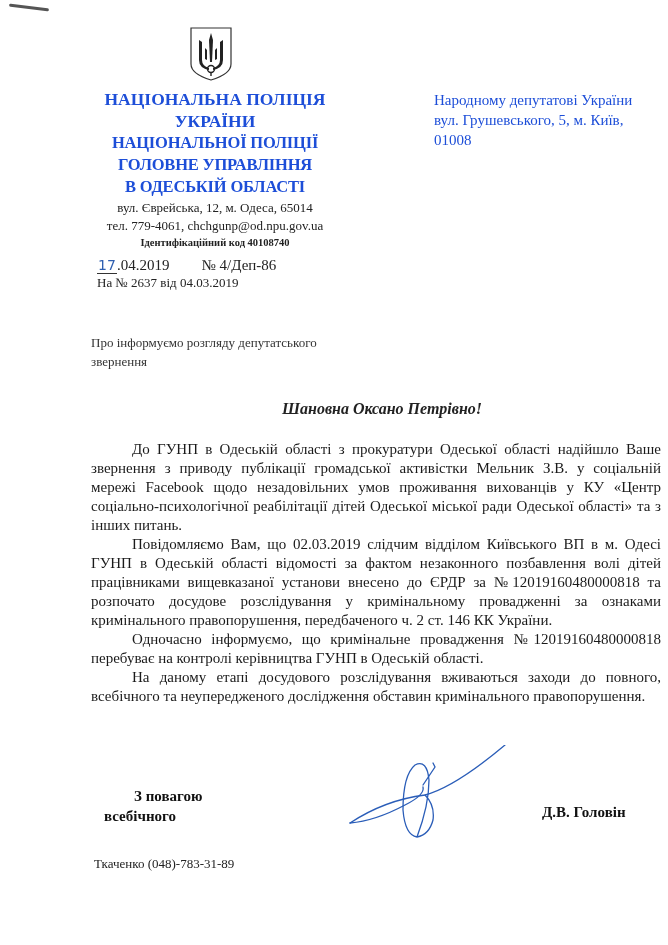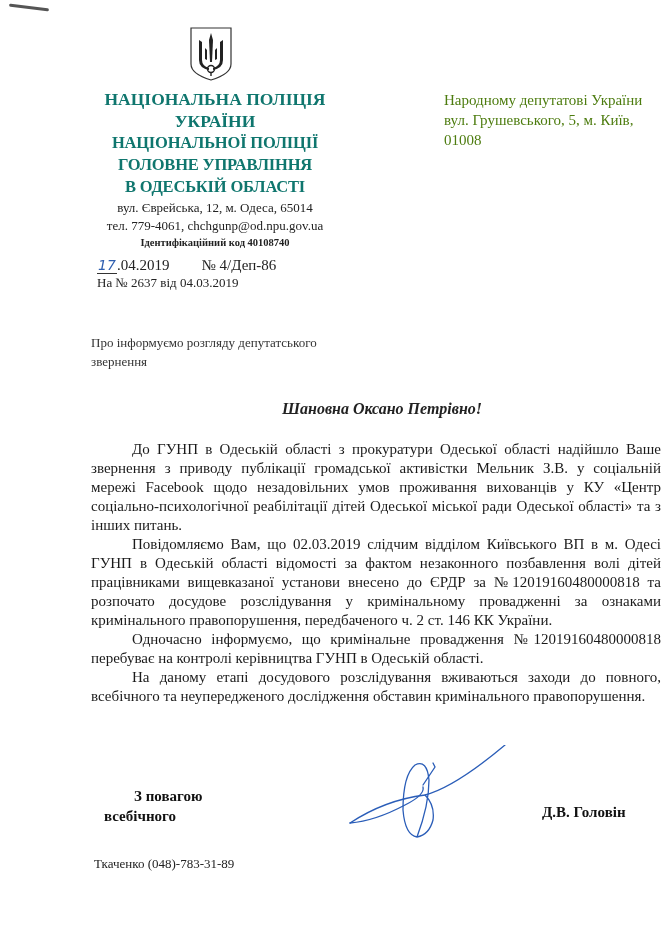--- a/index.html
+++ b/index.html
@@ -3,31 +3,31 @@
   <meta charset="utf-8">
   <style>
     html, body { margin: 0; padding: 0; }
     body {
       width: 668px; height: 945px; background: #ffffff; position: relative; overflow: hidden;
       font-family: "Liberation Serif", serif; color: #1a1a1a;
     }
     .abs { position: absolute; }
     .scan-mark { left: 9px; top: 6px; width: 40px; height: 3px; background: #555; transform: rotate(7deg); border-radius: 2px; }
     .coat { left: 189px; top: 26px; width: 44px; height: 56px; }
-    .org { left: 84px; top: 88px; width: 262px; text-align: center; font-weight: bold; color: #0f766e; }
+    .org { left: 84px; top: 88px; width: 262px; text-align: center; font-weight: bold; color: #1d4ed8; }
     .org .l1 { font-size: 17.5px; line-height: 22px; }
     .org .l2 { font-size: 17.5px; line-height: 22px; }
     .org .l3 { font-size: 16.5px; line-height: 22px; letter-spacing: -0.2px; }
     .addr { left: 84px; top: 199px; width: 262px; text-align: center; font-size: 13px; line-height: 17.5px; color: #222; }
     .idcode { font-weight: bold; font-size: 10.5px; }
     .date-line { left: 97px; top: 257px; font-size: 15px; color: #222; white-space: nowrap; }
-    .date-line .hand { font-family: "DejaVu Sans", sans-serif; color: #2f5fb0; font-style: italic; font-size: 14px; display: inline-block; width: 20px; border-bottom: 1px solid #333; text-align: center; }
+    .date-line .hand { font-family: "DejaVu Sans", sans-serif; color: #2f5fb0; font-size: 14px; display: inline-block; width: 20px; border-bottom: 1px solid #333; text-align: center; }
     .date-line .num { margin-left: 32px; }
     .ref-line { left: 97px; top: 275px; font-size: 13px; color: #222; }
-    .recipient { left: 444px; top: 90px; font-size: 15px; line-height: 20px; color: #4d7c0f; }
+    .recipient { left: 434px; top: 90px; font-size: 15px; line-height: 20px; color: #1d4ed8; }
     .recipient .name { font-weight: bold; }
     .subject { left: 91px; top: 333px; width: 250px; font-size: 13px; line-height: 19px; color: #333; }
     .greeting { left: 282px; top: 400px; font-size: 16px; font-weight: bold; font-style: italic; color: #222; }
     .body { left: 91px; top: 440px; width: 570px; font-size: 15px; line-height: 19px; text-align: justify; color: #1a1a1a; }
     .body p { margin: 0; text-indent: 41px; }
     .closing { left: 104px; top: 786px; font-weight: bold; font-size: 15px; line-height: 20px; color: #111; }
     .closing .c1 { padding-left: 30px; text-align: center; }
     .signature { left: 345px; top: 745px; width: 170px; height: 100px; }
     .signer { left: 542px; top: 804px; font-weight: bold; font-size: 15px; color: #111; }
     .executor { left: 94px; top: 856px; font-size: 13px; color: #222; }

